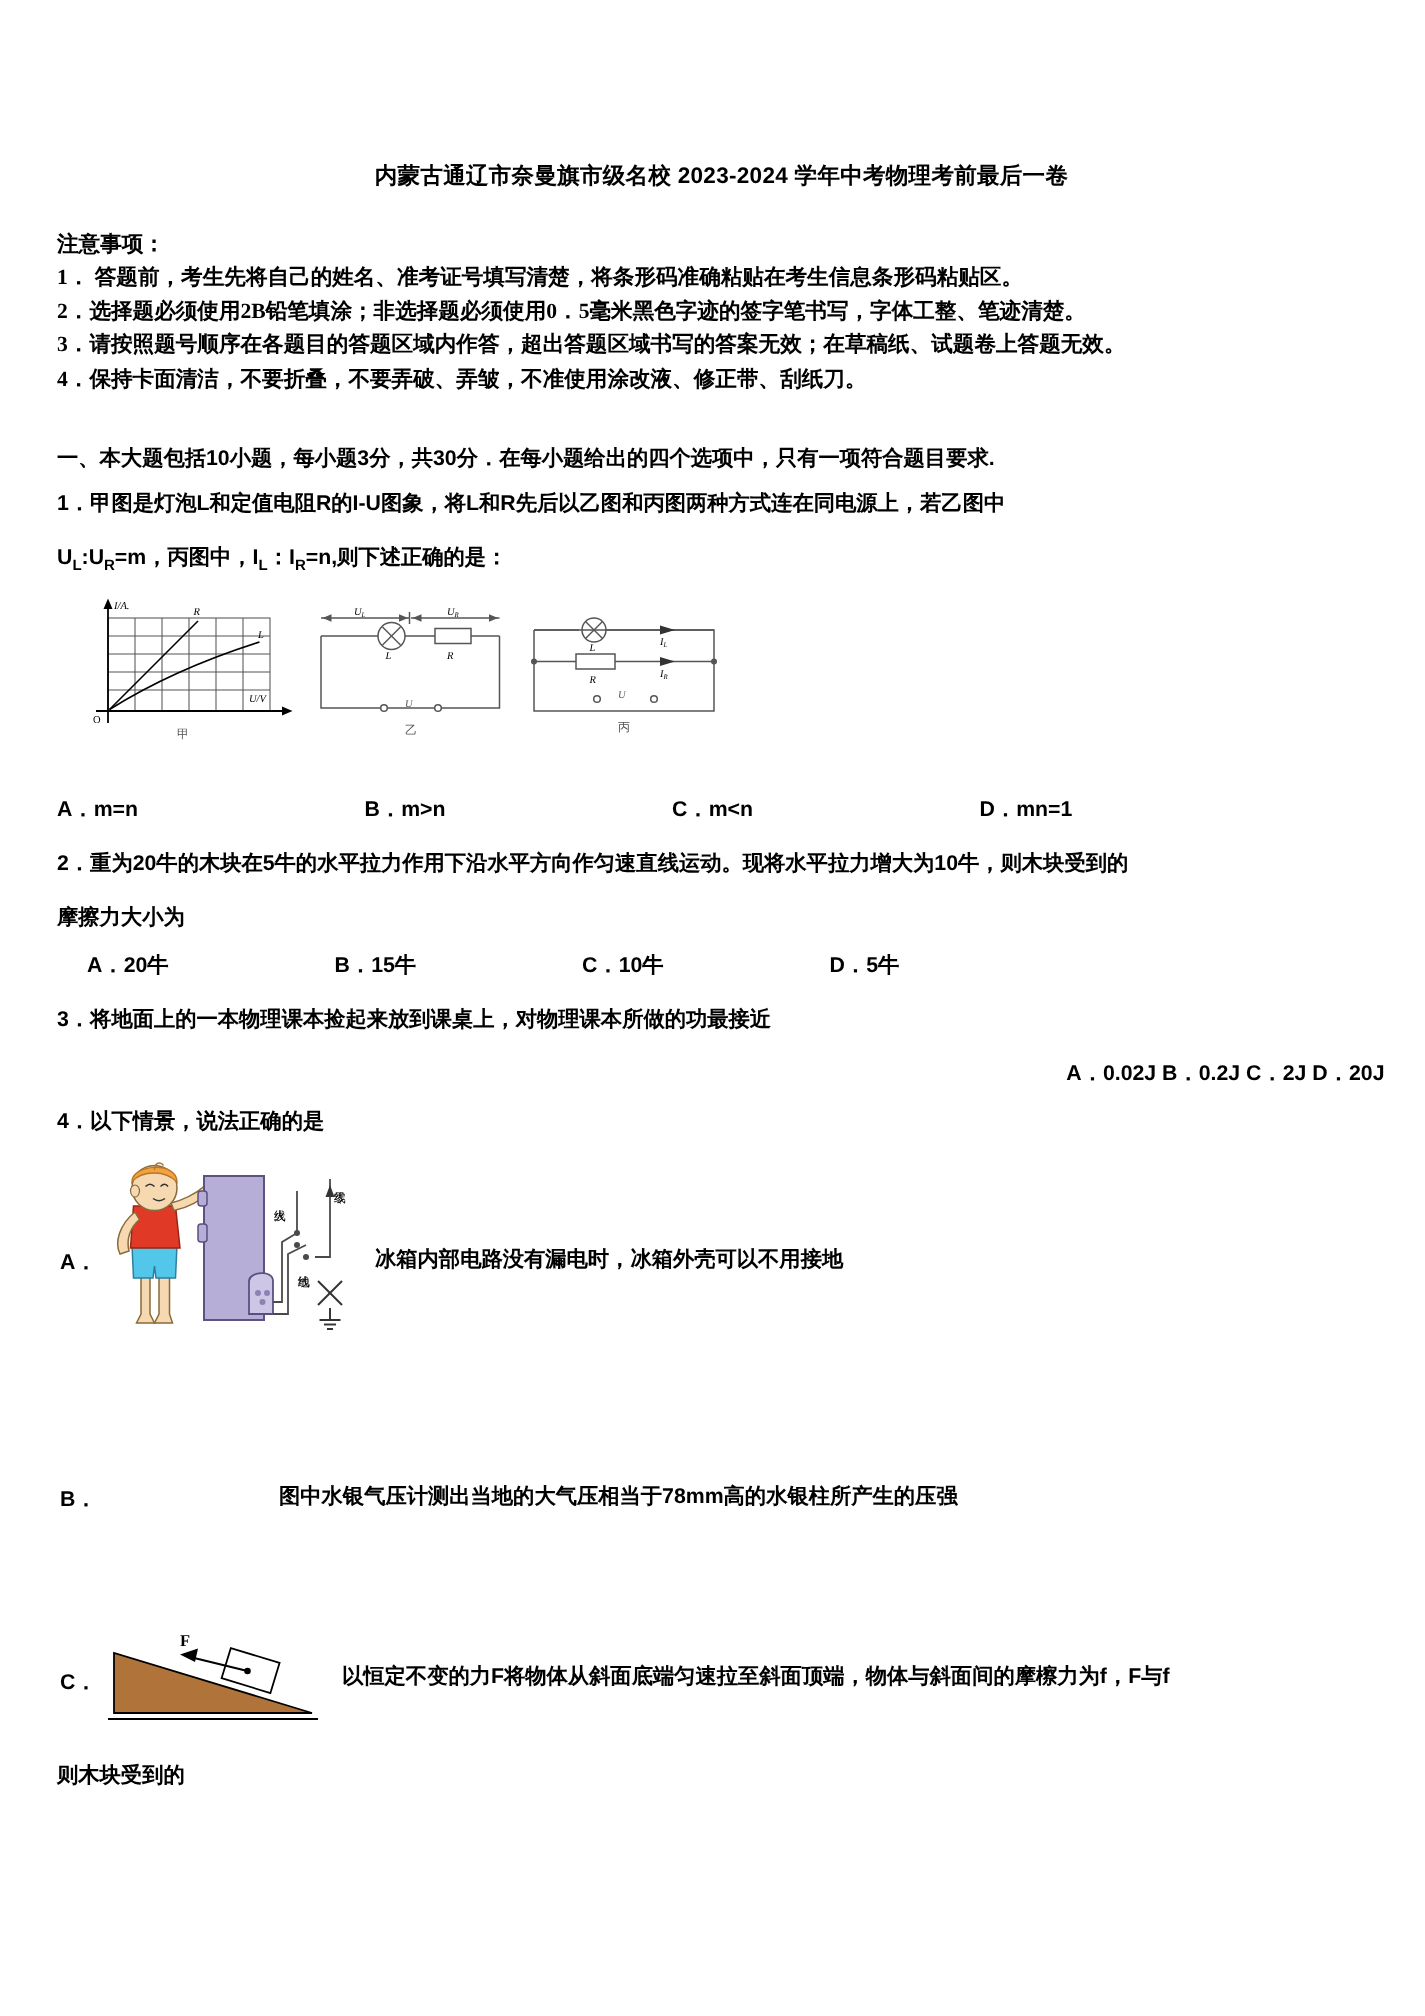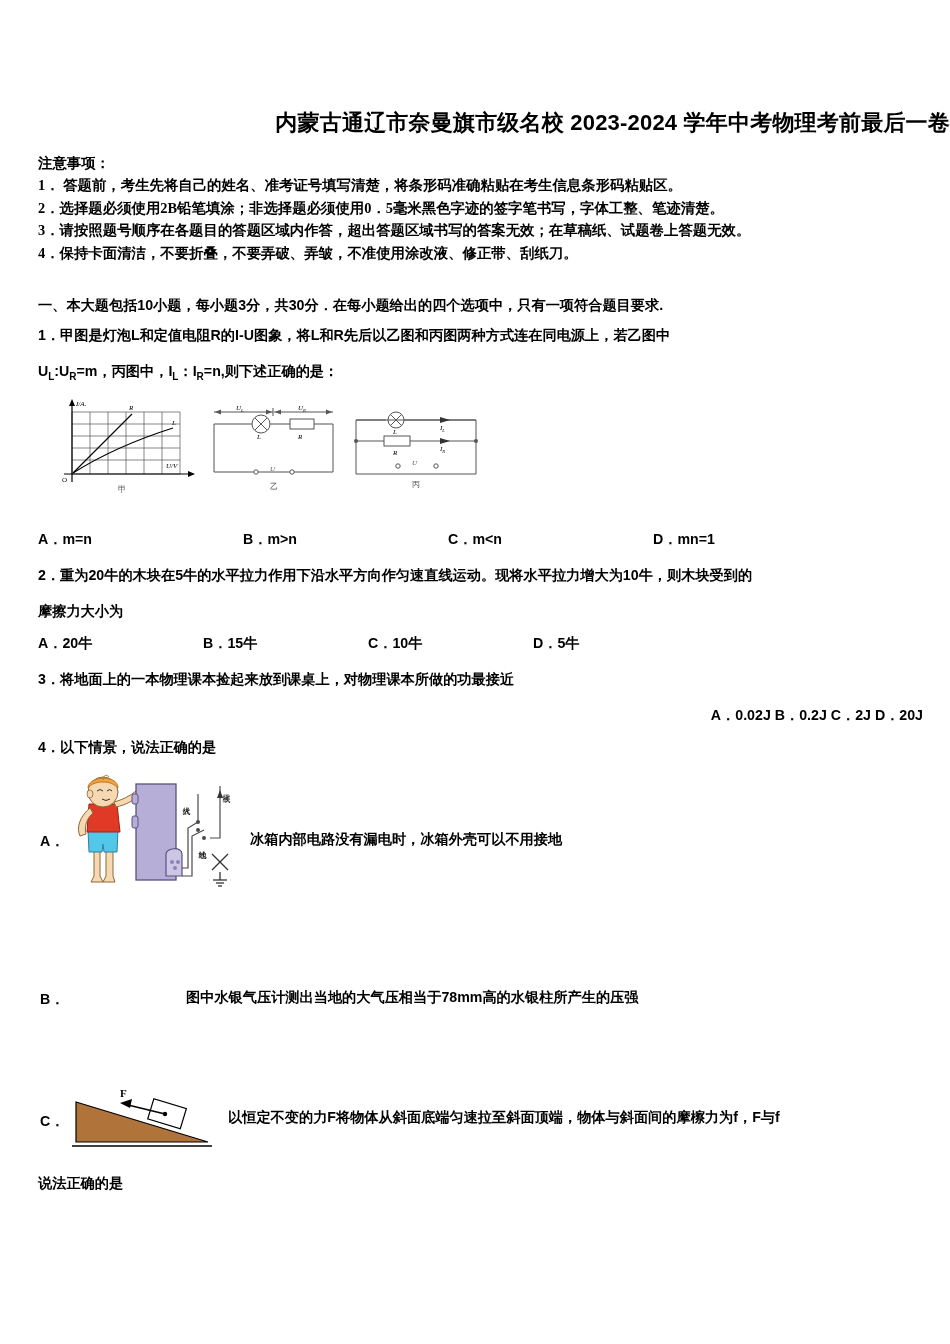--- a/index.html
+++ b/index.html
@@ -18,22 +18,22 @@
     width: 950px;
     height: 1344px;
     padding: 0;
   }
 
   
   .doc-title {
     position: absolute;
     left: 0; right: 0;
     top: 108px;
-    text-align: right;
-    font-size: 22px;
+    text-align: center;
+    font-size: 15px;
     font-weight: bold;
     letter-spacing: 0.2px;
     font-family: "Liberation Sans", "DejaVu Sans", sans-serif;
     margin-left: 12px;
   }
 
   
   .notices {
     position: absolute;
     left: 38px;
@@ -54,21 +54,21 @@
     font-size: 14.2px;
     font-family: "Liberation Sans", "DejaVu Sans", sans-serif;
     font-weight: bold;
   }
   .sec-head { top: 296px; }
   .q1-stem  { top: 326px; }
   .q1-sub   { top: 362px; }
   .q1-opts  { top: 530px; }
   .q2-stem  { top: 566px; }
   .q2-cont  { top: 602px; font-family: Liberation Mono, monospace; }
-  .q2-opts  { top: 634px; }
+  .q2-opts  { top: 634px; margin-left: 20px; }
   .q3-stem  { top: 670px; }
   .q3-opts  { top: 706px; text-align: right; }
   .q4-stem  { top: 738px; }
   .optC-tail{ top: 1174px; }
 
   .opt-row { display: flex; }
   .opt-row > span { display: inline-block; }
   .w-q1 > span { width: 205px; }
   .w-q2 > span { width: 165px; }
 
@@ -324,15 +324,15 @@
         <rect x="86" y="16" width="34" height="21" fill="#ffffff" stroke="#000" stroke-width="1.2"></rect>
       </g>
 
       <line x1="103" y1="28" x2="62" y2="18" stroke="#000" stroke-width="1.4"></line>
       <polygon points="58,17 70,13 68,22" fill="#000"></polygon>
       <circle cx="103" cy="28" r="2.2" fill="#000"></circle>
       <text x="58" y="11" font-size="11" font-weight="bold" font-family="'Liberation Serif',serif">F</text>
     </svg>
   </div>
   <div class="opt-C-text">以恒定不变的力F将物体从斜面底端匀速拉至斜面顶端，物体与斜面间的摩檫力为f，F与f</div>
-  <div class="qblock optC-tail">说法正确的是</div>
+  <div class="qblock optC-tail">则木块受到的</div>
 
 </div>
 
 </body></html>

